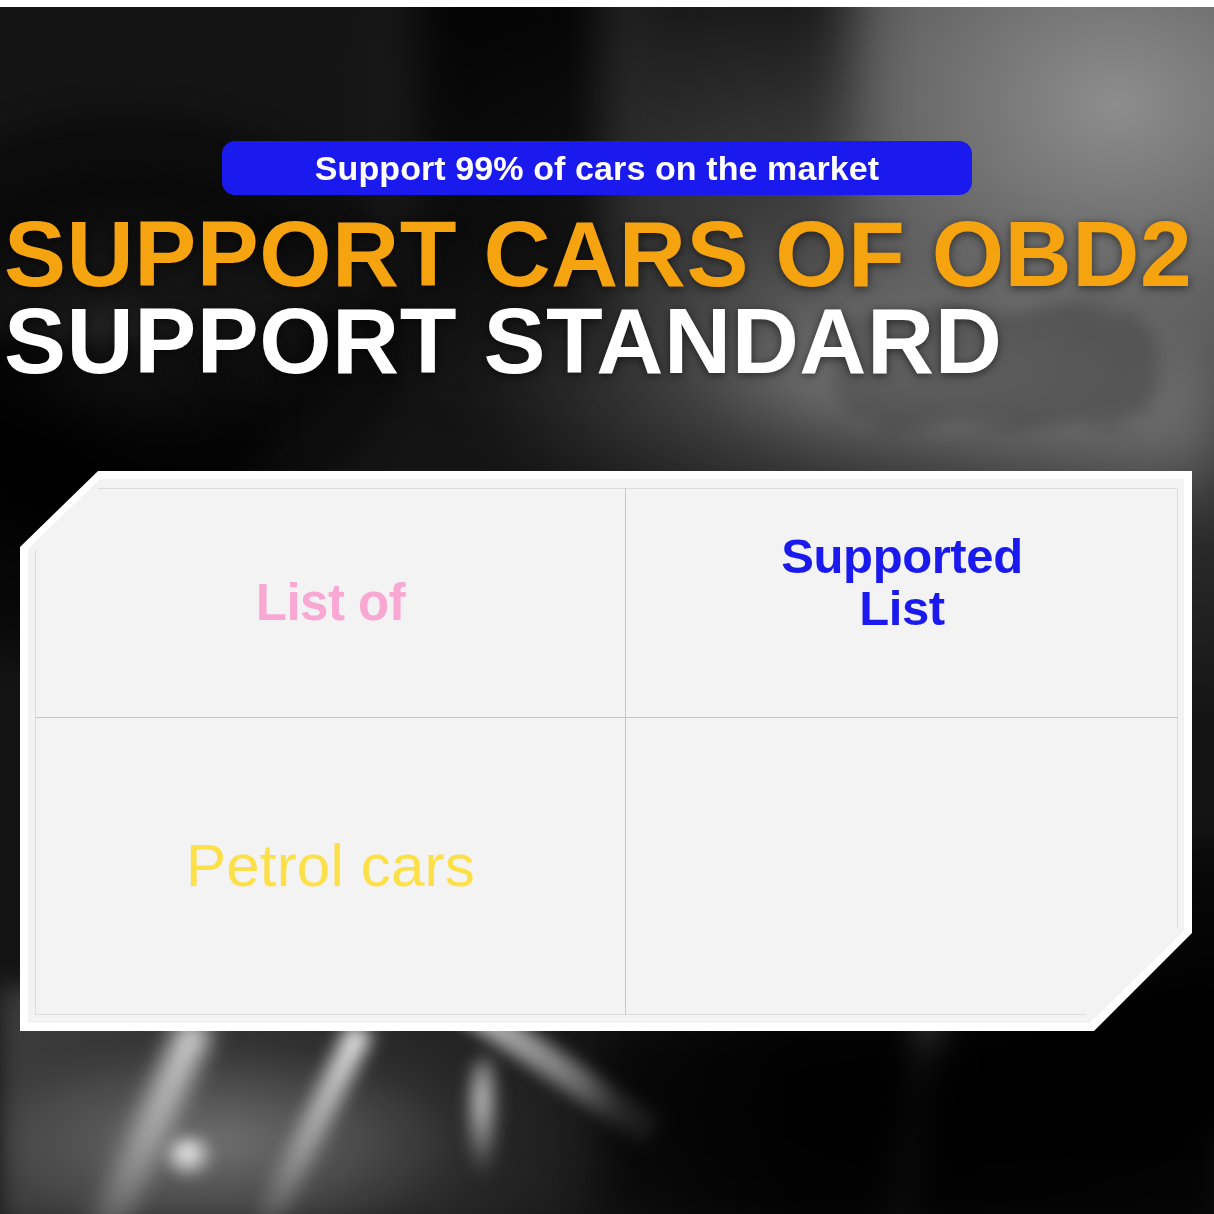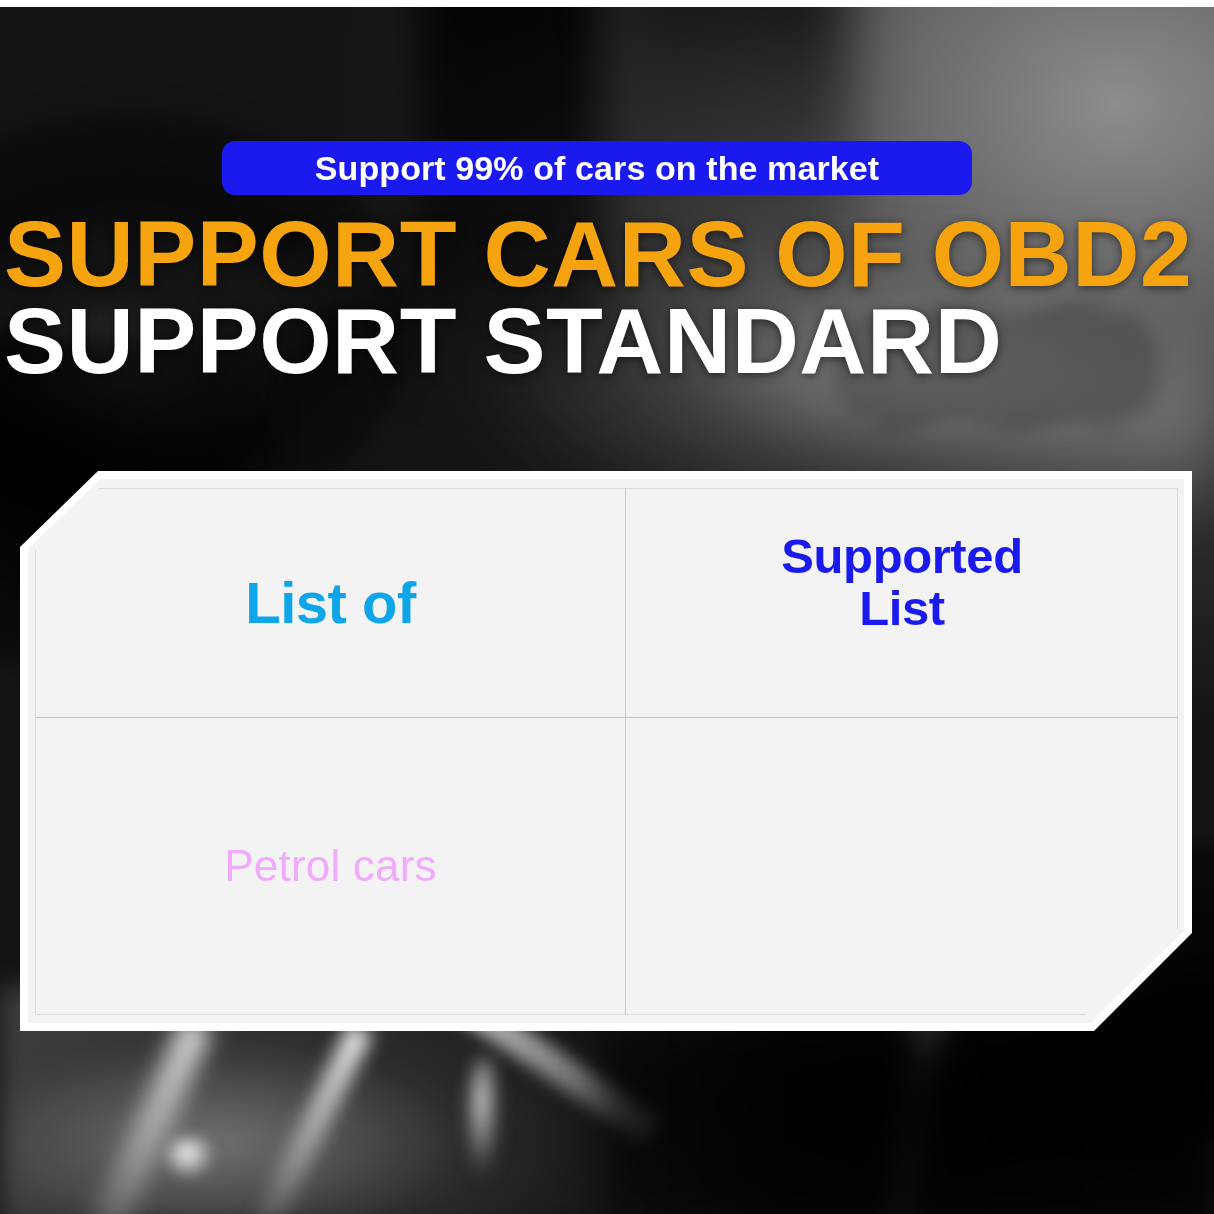--- a/index.html
+++ b/index.html
@@ -255,37 +255,37 @@
     align-items:center;
     justify-content:center;
     text-align:center;
   }
   .th-left  { left:36px;  top:482px; width:589px; height:228px; }
   .th-right { left:626px; top:462px; width:552px; height:228px;align-items:center; }
   .td-left  { left:36px;  top:711px; width:589px; height:296px; }
   .td-right { left:626px; top:711px; width:552px; height:296px; }
 
   .th-big {
-    color:#0ea5e9;
+    color:#f9a8d4;
     font-weight:700;
-    font-size:58px;
+    font-size:51px;
     line-height:1.02;
     letter-spacing:-.5px;
   }
   .th-small {
     color:#1A1AEE;
     font-weight:700;
     font-size:49px;
     line-height:1.06;
     letter-spacing:-.4px;
   }
   .td-text {
-    color:#f0abfc;
+    color:#fde047;
     font-weight:400;
-    font-size:44px;
+    font-size:60px;
     letter-spacing:.2px;
     line-height:1.1;
   }
 </style>
 </head>
 <body>
 
 <div id="stage">
 
   <div class="bg-layer bg-base"></div>

